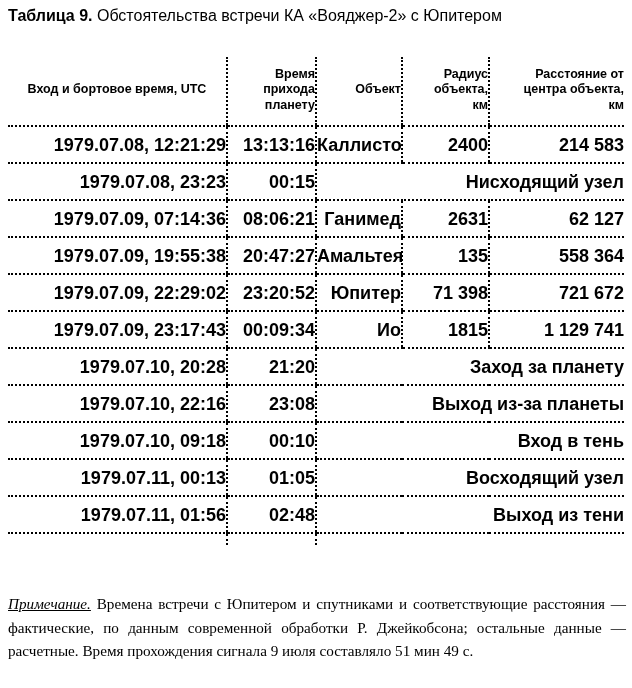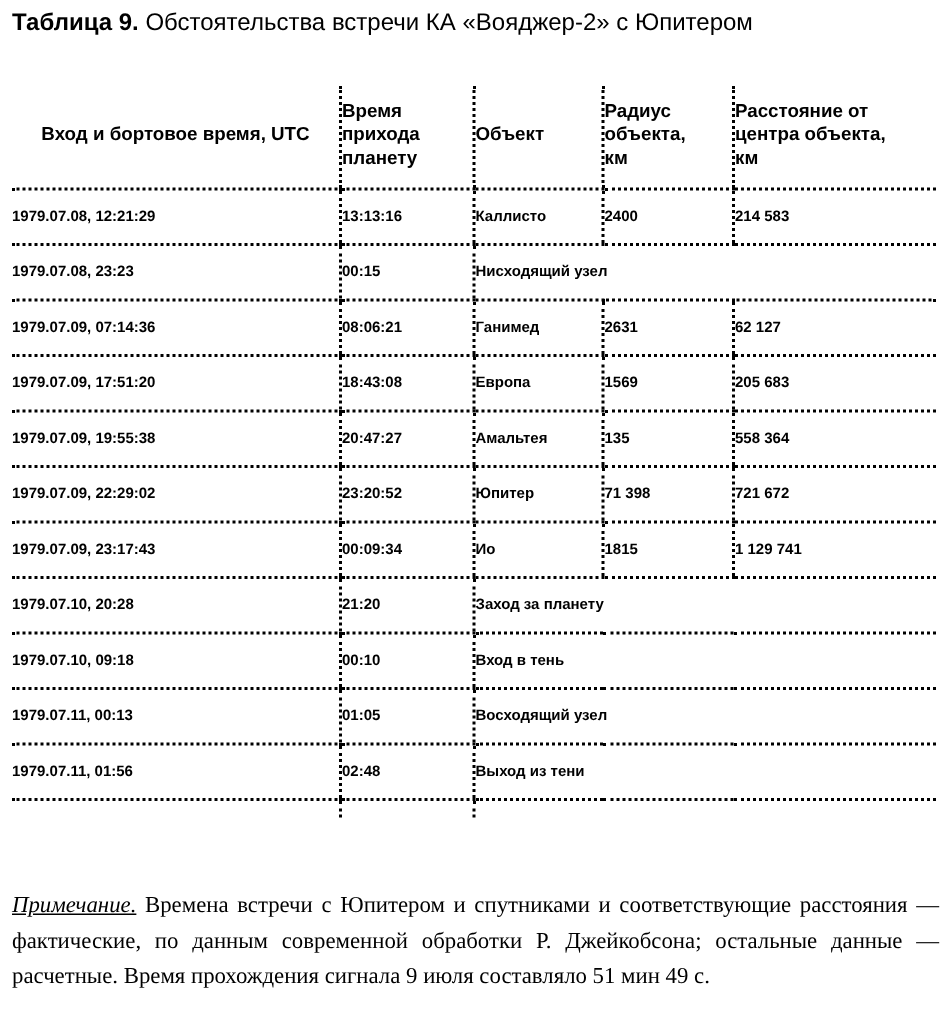--- a/index.html
+++ b/index.html
@@ -54,21 +54,21 @@
   table.data-table col.c-date   { width: 219px; }
   table.data-table col.c-signal { width: 89px;  }
   table.data-table col.c-object { width: 86px;  }
   table.data-table col.c-radius { width: 87px;  }
   table.data-table col.c-dist   { width: 135px; }
 
   table.data-table th,
   table.data-table td {
     padding: 0;
     margin: 0;
-    text-align: left;
+    text-align: right;
     vertical-align: middle;
     background-clip: padding-box;
   }
 
   
   table.data-table th.sep,
   table.data-table td.sep {
     border-left: 2px dotted #000;
   }
 
@@ -83,21 +83,21 @@
   }
   table.data-table thead th.head-date {
     text-align: center;
     white-space: nowrap;
   }
 
   
   table.data-table tbody td {
     height: 35px;
     border-bottom: 2px dotted #000;
-    font-size: 10px;
+    font-size: 18px;
     line-height: 16px;
     white-space: nowrap;
   }
   table.data-table tbody tr:last-child td {
     border-bottom: none;
   }
 
   
   .dot-stub-row td {
     height: 11px !important;
@@ -178,27 +178,20 @@
           <td class="sep" colspan="3">Нисходящий узел</td>
         </tr>
         <tr>
           <td>1979.07.09, 07:14:36</td>
           <td class="sep">08:06:21</td>
           <td class="sep">Ганимед</td>
           <td class="sep">2631</td>
           <td class="sep">62 127</td>
         </tr>
         <tr>
-          <td>1979.07.09, 17:51:20</td>
-          <td class="sep">18:43:08</td>
-          <td class="sep">Европа</td>
-          <td class="sep">1569</td>
-          <td class="sep">205 683</td>
-        </tr>
-        <tr>
           <td>1979.07.09, 19:55:38</td>
           <td class="sep">20:47:27</td>
           <td class="sep">Амальтея</td>
           <td class="sep">135</td>
           <td class="sep">558 364</td>
         </tr>
         <tr>
           <td>1979.07.09, 22:29:02</td>
           <td class="sep">23:20:52</td>
           <td class="sep">Юпитер</td>
@@ -211,20 +204,25 @@
           <td class="sep">Ио</td>
           <td class="sep">1815</td>
           <td class="sep">1 129 741</td>
         </tr>
         <tr>
           <td>1979.07.10, 20:28</td>
           <td class="sep">21:20</td>
           <td class="sep" colspan="3">Заход за планету</td>
         </tr>
         <tr>
+          <td>1979.07.10, 22:16</td>
+          <td class="sep">23:08</td>
+          <td class="sep" colspan="3">Выход из-за планеты</td>
+        </tr>
+        <tr>
           <td>1979.07.10, 09:18</td>
           <td class="sep">00:10</td>
           <td class="sep" colspan="3">Вход в тень</td>
         </tr>
         <tr>
           <td>1979.07.11, 00:13</td>
           <td class="sep">01:05</td>
           <td class="sep" colspan="3">Восходящий узел</td>
         </tr>
         <tr>

